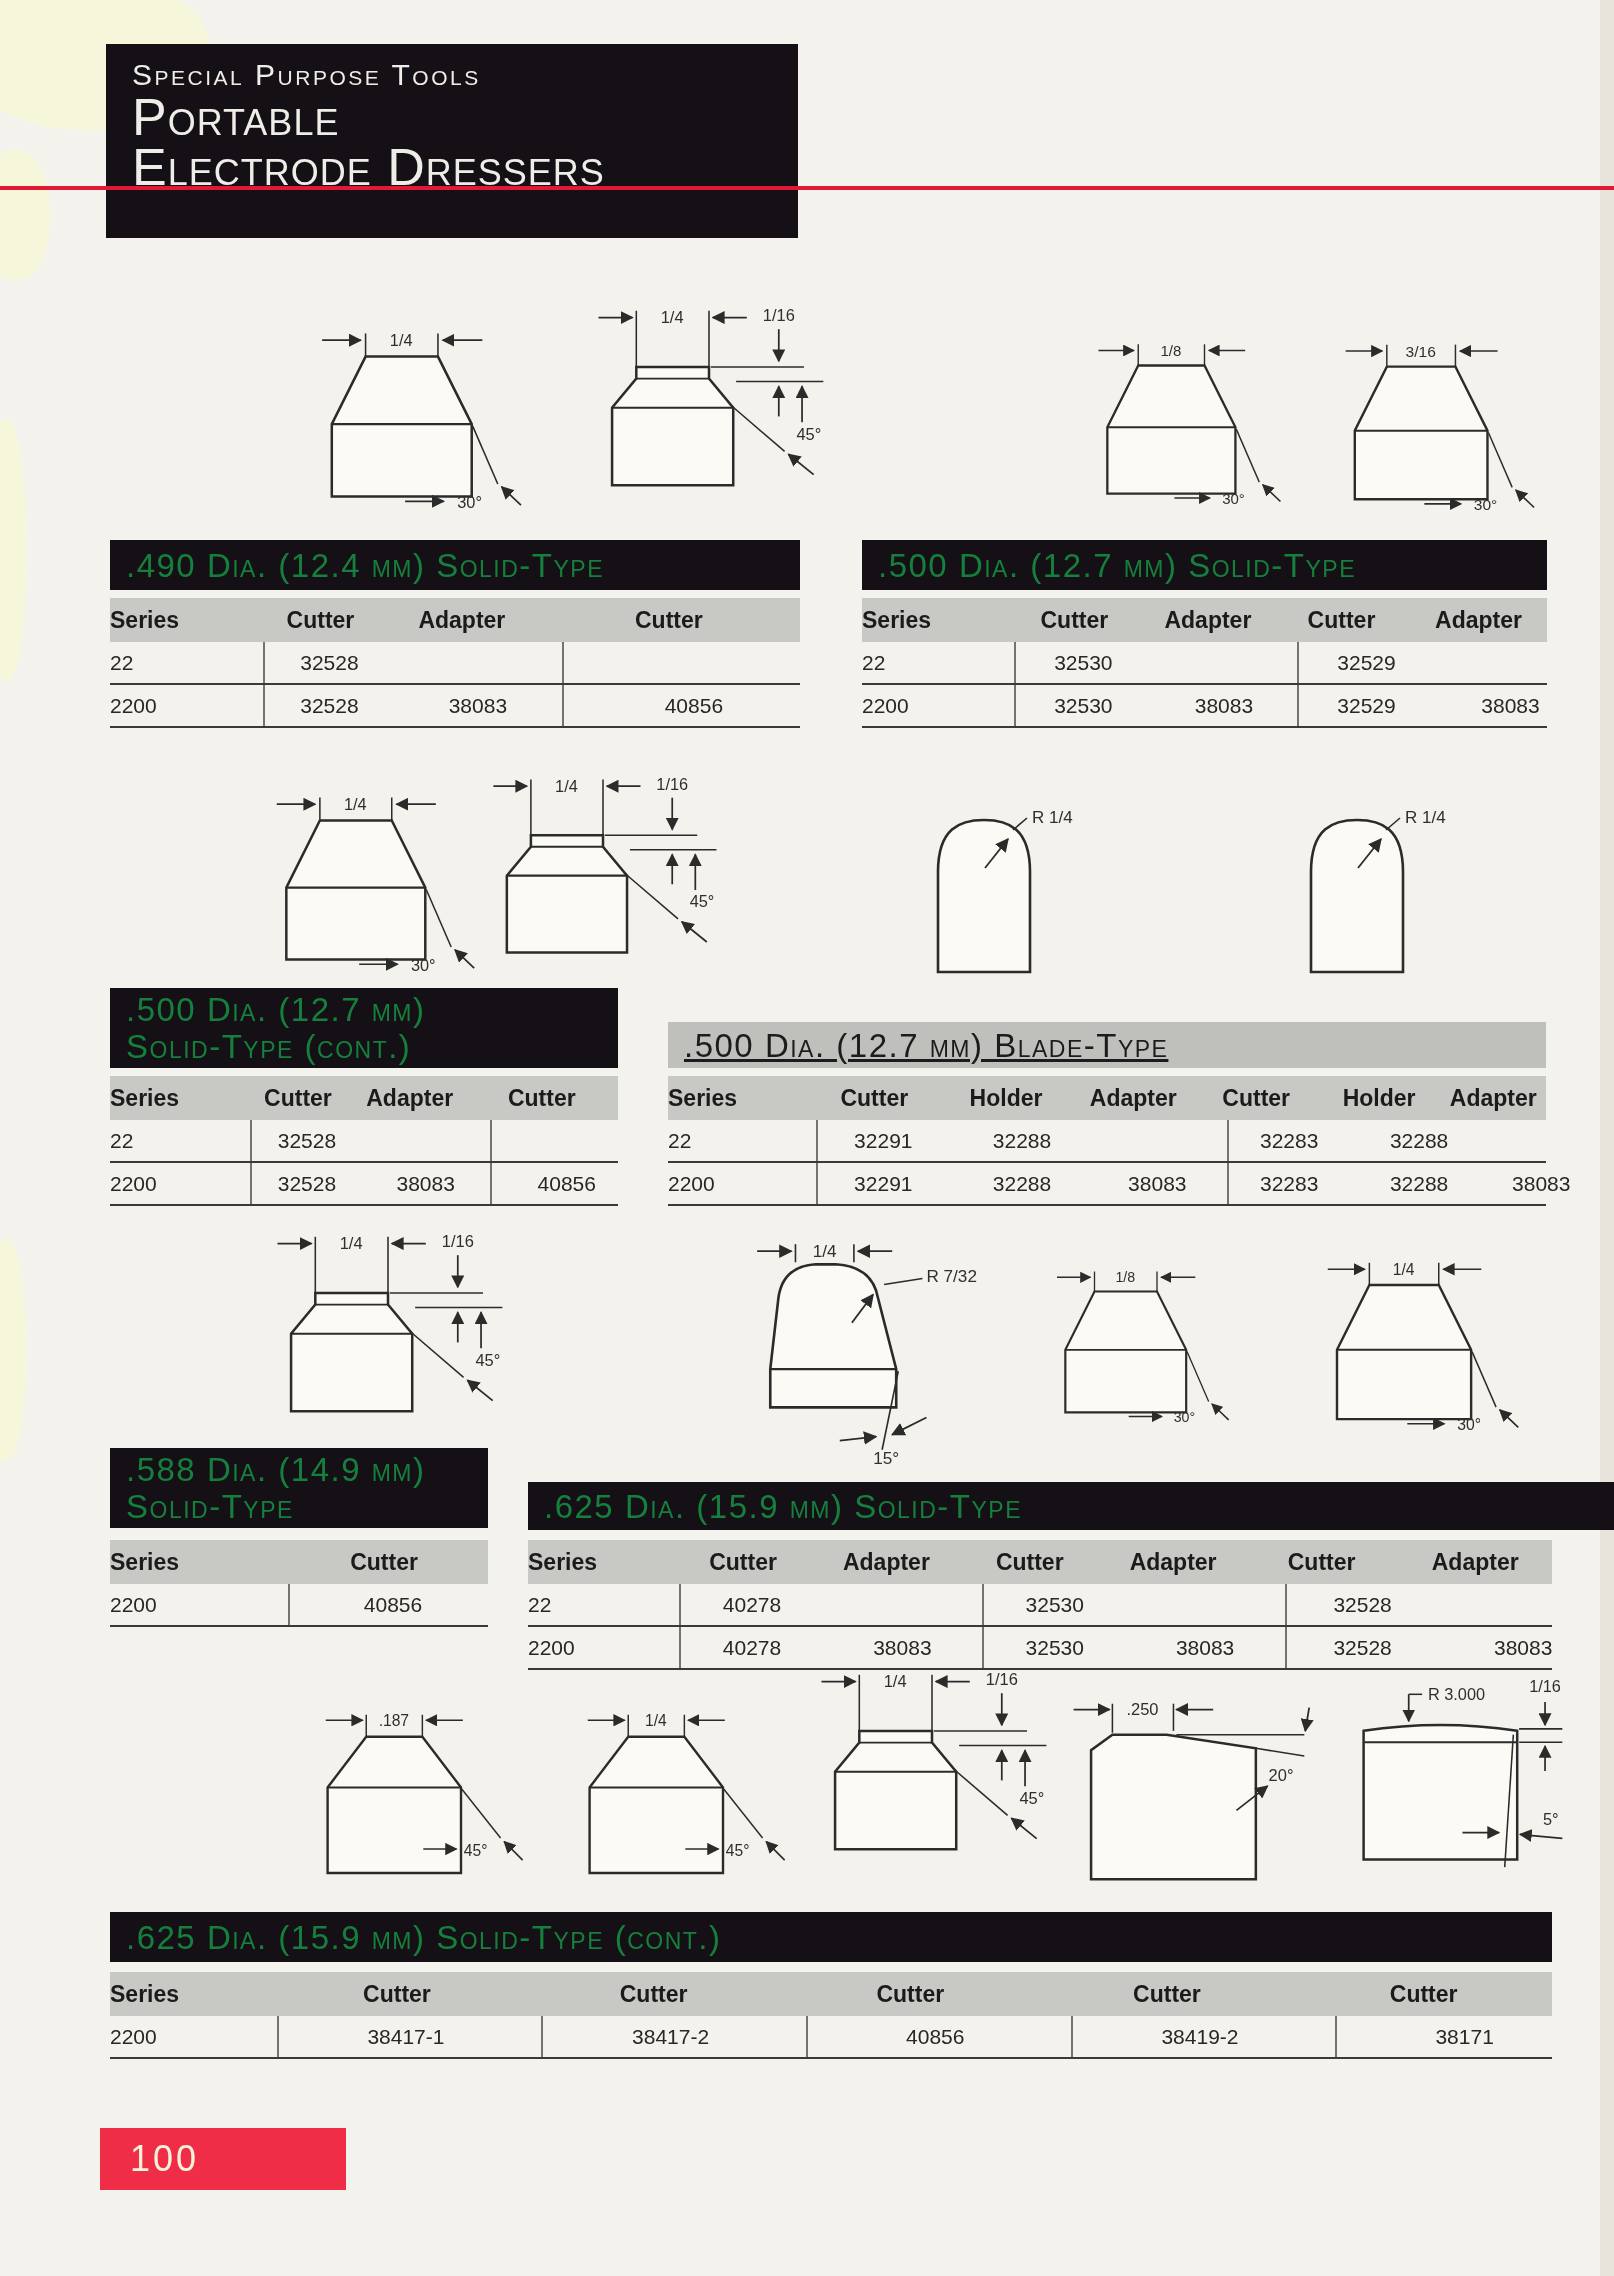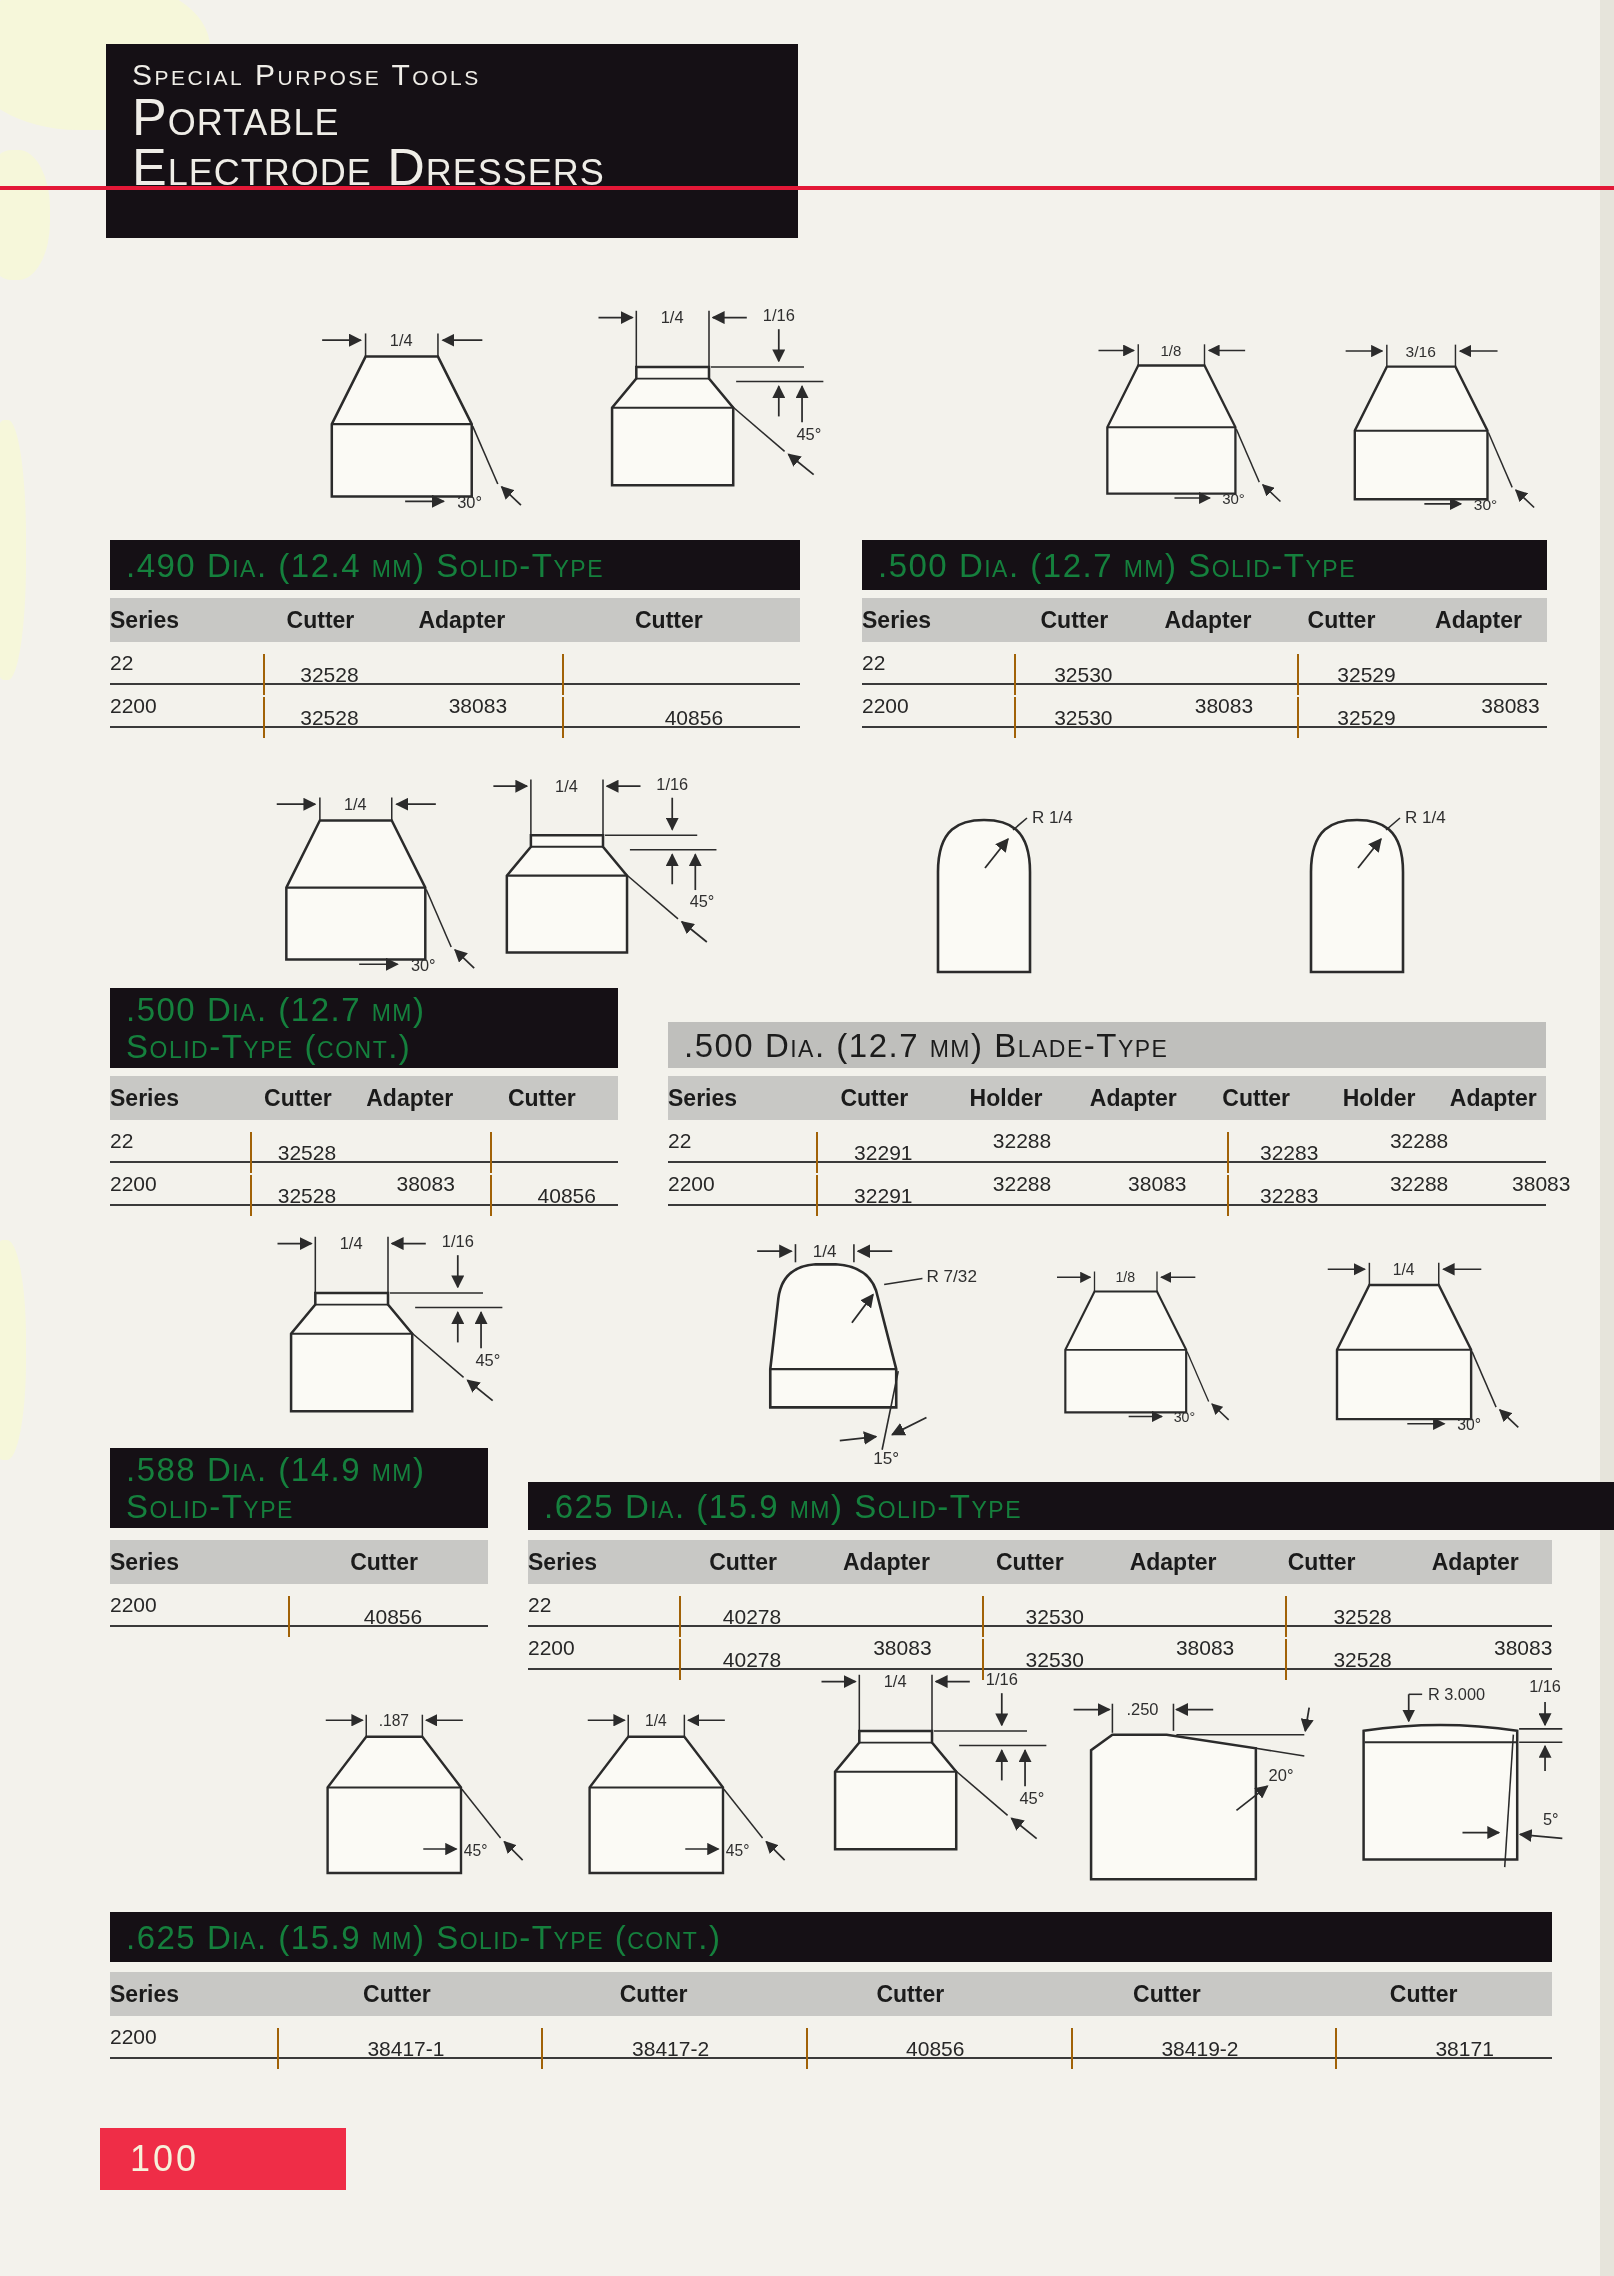--- a/index.html
+++ b/index.html
@@ -11,30 +11,30 @@
   .masthead{position:absolute;left:106px;top:44px;width:692px;height:194px;background:#151015;
             color:#efede7;padding:14px 0 16px 26px;box-sizing:border-box;z-index:2;}
   .masthead .eyebrow{font-variant:small-caps;font-size:30px;letter-spacing:2.5px;}
   .masthead .t{font-variant:small-caps;font-size:52px;letter-spacing:1px;line-height:50px;}
   .accent-rule{position:absolute;left:0;top:186px;width:1614px;height:4px;background:#e31837;z-index:3;}
   
   .bar{position:absolute;background:#151015;color:#15803d;font-variant:small-caps;
        letter-spacing:1.5px;display:flex;flex-direction:column;justify-content:center;
        padding-left:16px;box-sizing:border-box;}
   .bar .t{font-size:33px;line-height:37px;}
-  .bar.gray{background:#bfbfbc;color:#1c1c1c;}
+  .bar.gray{background:#bfbfbc;color:#1c1c1c;text-decoration:underline;}
   
   .tbl{position:absolute;}
   .thead{display:grid;background:#c8c8c5;height:44px;align-items:center;}
   .thead .c{font-weight:bold;font-size:23px;color:#1b1b1b;}
   .trow{display:grid;height:41px;border-bottom:2px solid #3a3a3a;gap:8px;}
   .c{display:flex;align-items:center;justify-content:center;text-align:center;height:100%;
      font-size:21px;color:#272727;box-sizing:border-box;}
   .c.first{justify-content:flex-start;padding-left:0;text-align:left;}
-  .trow .vl{border-left:2px solid #a16207;margin-top:12px;}
+  .trow .vl{border-left:2px solid #737373;}
   
   .diag{position:absolute;overflow:visible;}
   .diag text{font-family:"Liberation Sans",sans-serif;font-size:17px;fill:#2f2f2f;stroke:none;}
   
   .page-badge{position:absolute;left:100px;top:2128px;width:246px;height:62px;background:#ef2d47;
               color:#f6f1da;font-size:36px;letter-spacing:3px;display:flex;align-items:center;
               padding-left:30px;box-sizing:border-box;}
 </style>
 </head>
 <body>

